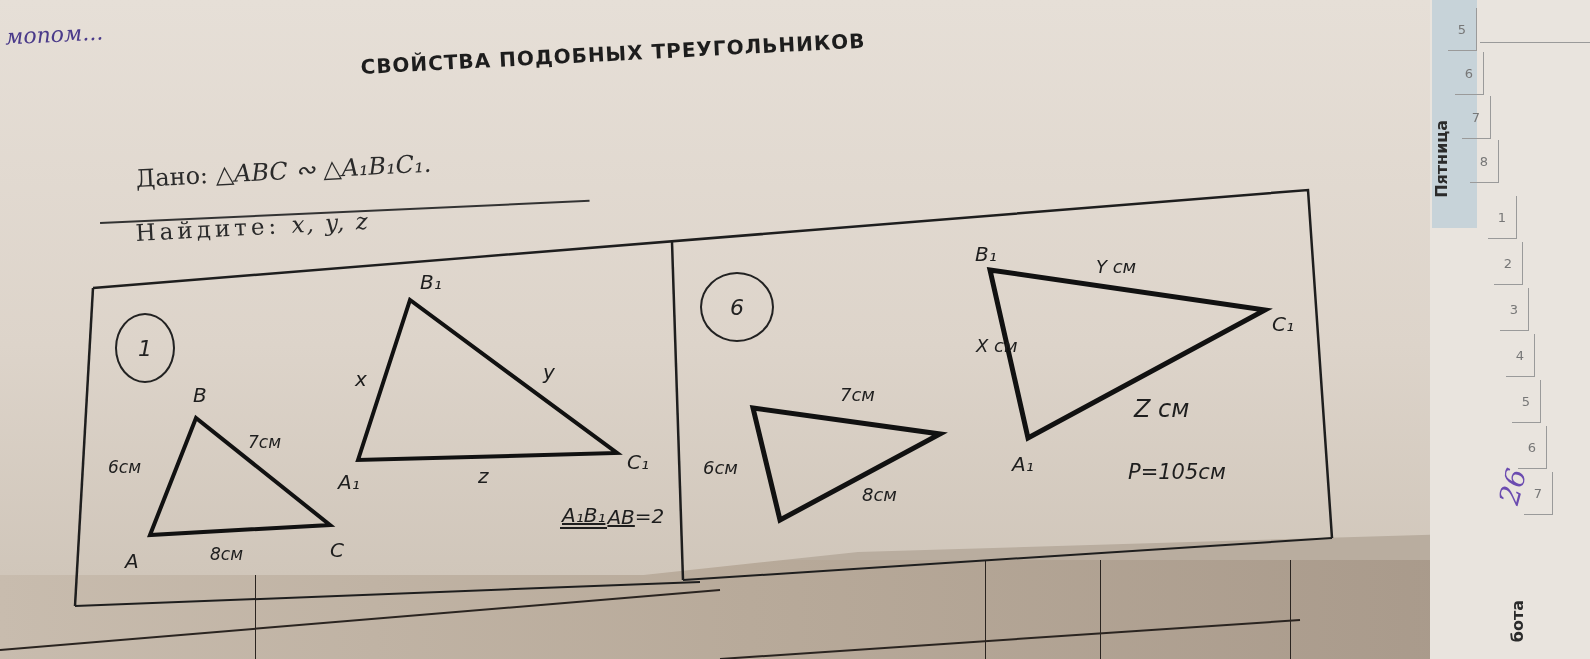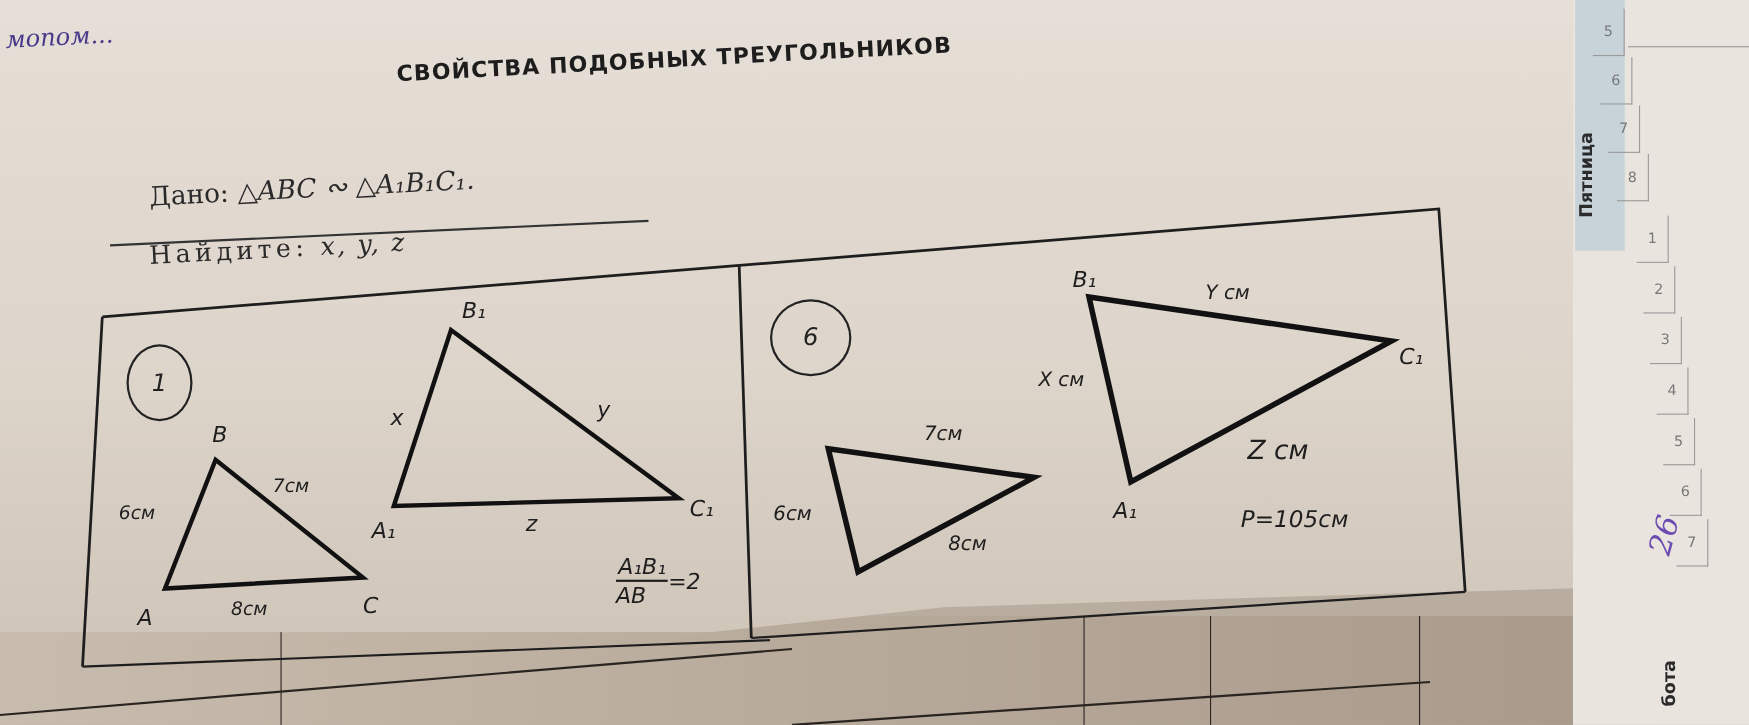--- a/index.html
+++ b/index.html
@@ -77,21 +77,21 @@
     position:absolute; font-style:italic; color:#1e1e1e; font-size:20px;
     font-family:"DejaVu Sans", sans-serif;
   }
   .circle-num {
     position:absolute; border:2px solid #222; border-radius:50%;
     display:flex; align-items:center; justify-content:center; font-style:italic; font-size:22px; color:#222;
   }
   .fraction {
     position:absolute; display:flex; align-items:center; font-style:italic; font-size:20px; color:#1e1e1e;
   }
-  .fraction .frac { display:flex; flex-direction:column; align-items:flex-start; }
+  .fraction .frac { display:flex; flex-direction:row; align-items:flex-end;text-decoration:underline; }
   .fraction .num { border-bottom:2px solid #1e1e1e; padding:0 2px; }
 </style>
 </head>
 <body>
 
 <div class="planner-bottom">
   <div class="vline" style="left:255px"></div>
   <div class="vline" style="left:985px"></div>
   <div class="vline" style="left:1100px"></div>
   <div class="vline" style="left:1290px"></div>
@@ -182,17 +182,17 @@
 
 <div class="circle-num" style="left:700px;top:272px;width:70px;height:66px">6</div>
 
 <div class="lbl" style="left:703px;top:457px;font-size:18px">6см</div>
 <div class="lbl" style="left:840px;top:384px;font-size:18px">7см</div>
 <div class="lbl" style="left:862px;top:484px;font-size:18px">8см</div>
 
 <div class="lbl" style="left:975px;top:242px">B₁</div>
 <div class="lbl" style="left:1012px;top:452px">A₁</div>
 <div class="lbl" style="left:1272px;top:312px">C₁</div>
-<div class="lbl" style="left:944px;top:335px;font-size:18px">X см</div>
+<div class="lbl" style="left:976px;top:335px;font-size:18px">X см</div>
 <div class="lbl" style="left:1096px;top:256px;font-size:18px">Y см</div>
 <div class="lbl" style="left:1134px;top:395px;font-size:24px">Z см</div>
 
 <div class="lbl" style="left:1128px;top:460px;font-size:21px">P=105см</div>
 
 </body></html>

